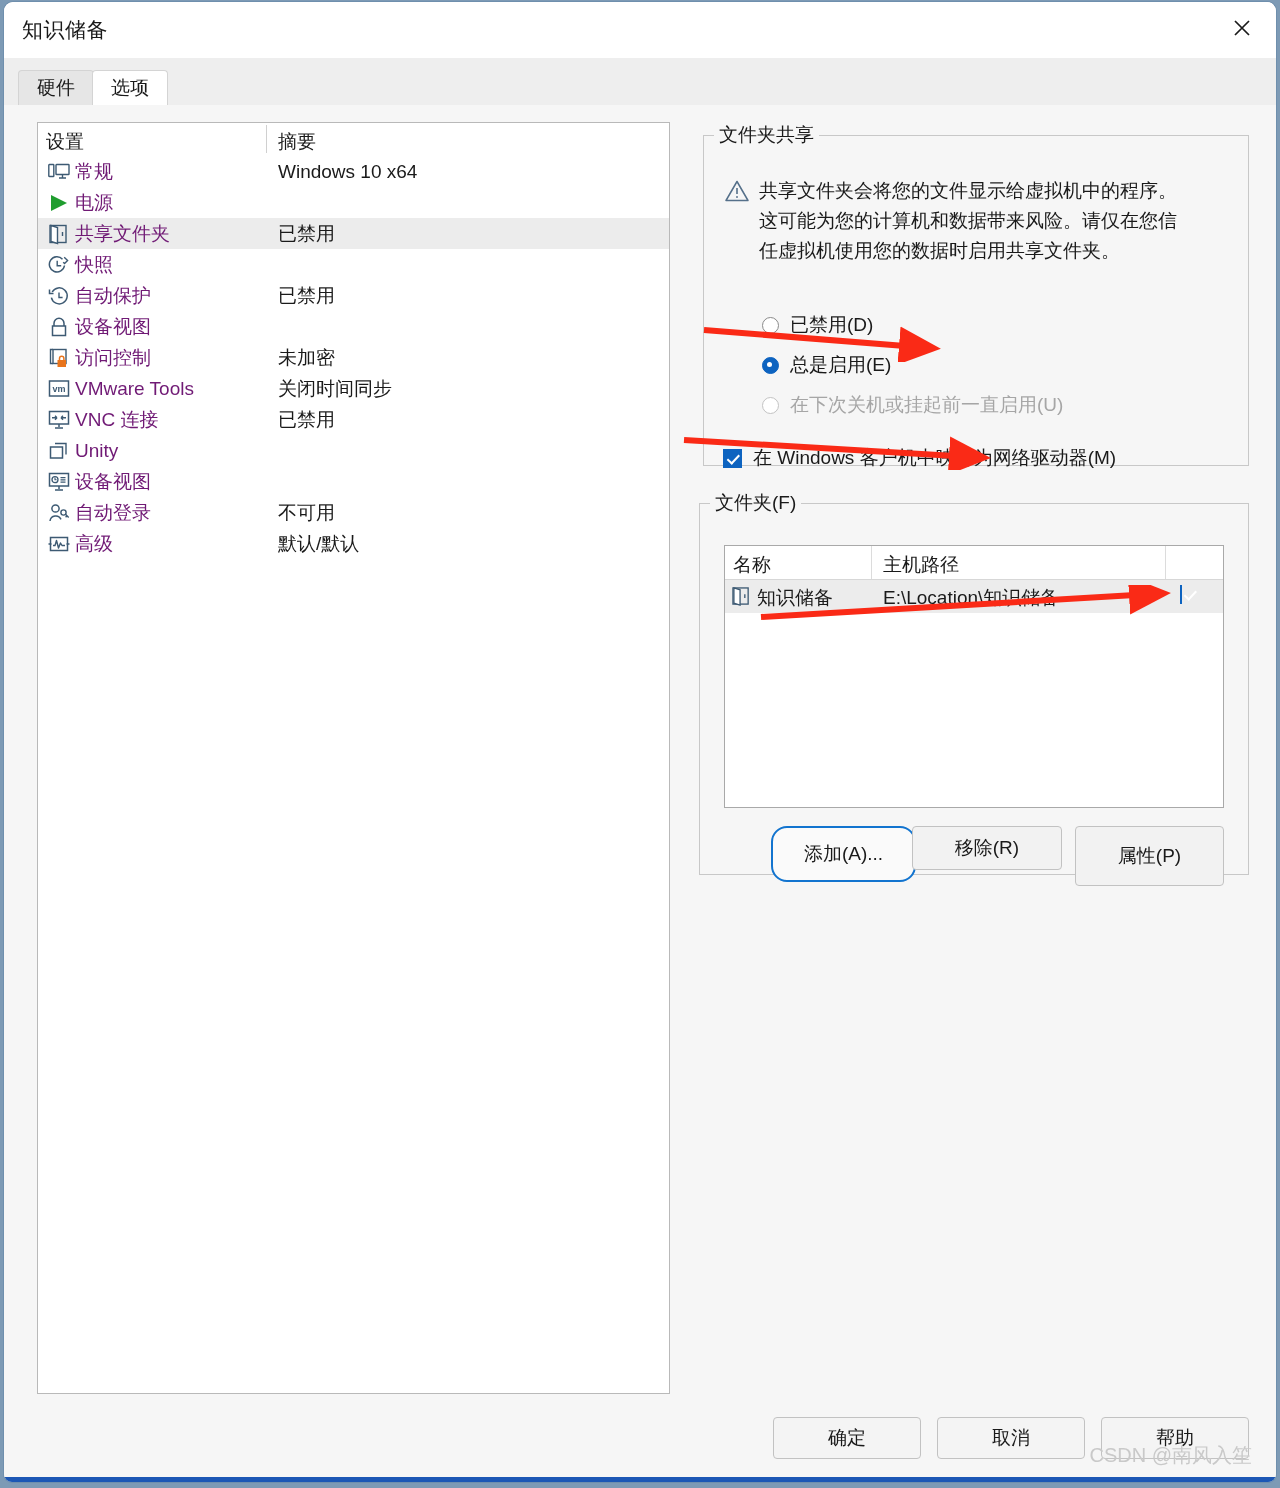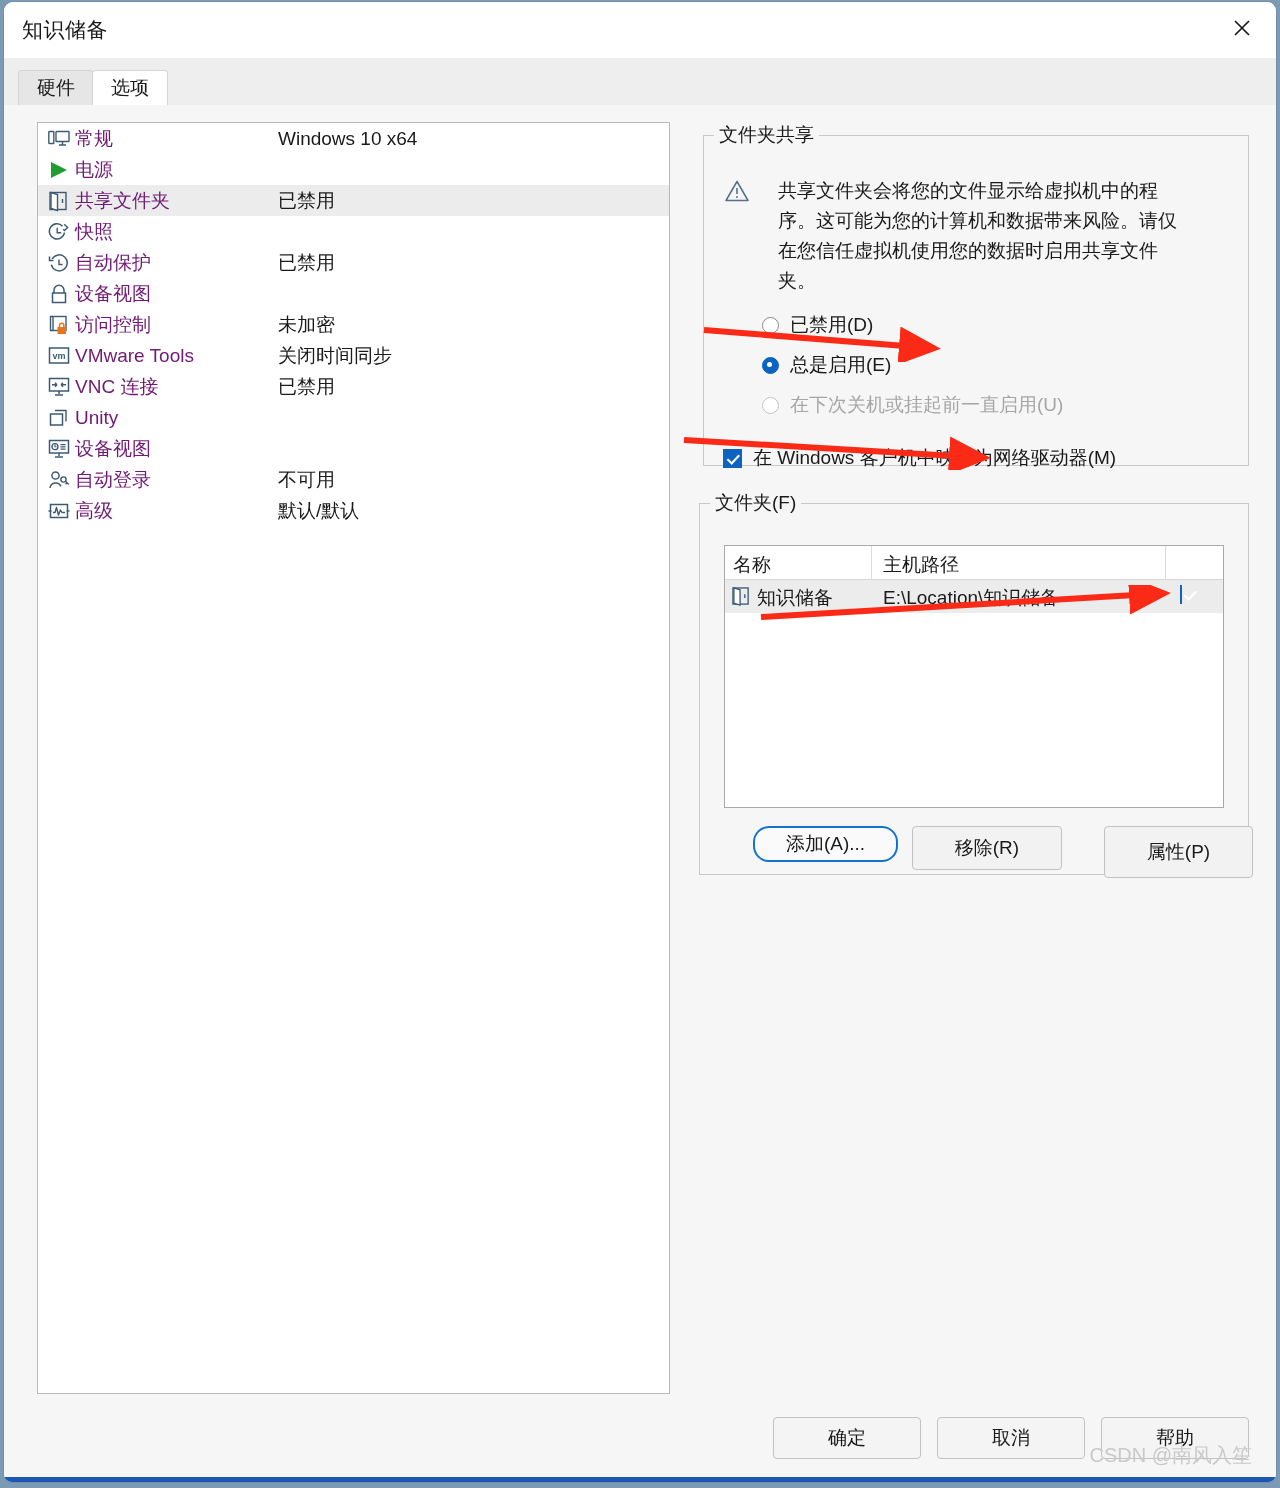--- a/index.html
+++ b/index.html
@@ -207,21 +207,21 @@
     top: 17px;
     width: 546px;
     height: 344px;
   }
   #warn-wrap {
     position: absolute;
     left: 20px;
     top: 28px;
     width: 470px;
     display: flex;
-    gap: 28px;
+    gap: 9px;
   }
   #warn-icon { flex: none; width: 26px; padding-top: 3px; }
   #warn-text {
     font-size: 19px;
     color: #1a1a1a;
     line-height: 30px;
     width: 420px;
   }
 
   .radio-row {
@@ -366,40 +366,39 @@
     border-radius: 4px;
     cursor: pointer;
     box-sizing: border-box;
   }
   .btn.focused {
     border: 2px solid #1274cf;
     background: #fafafa;
   }
   #btn-add {
     position: absolute;
-    left: 53px;
+    left: 71px;
     top: 310px;
     width: 145px;
-    height: 36px;
+    height: 56px;
     border-radius: 16px;
   }
   #btn-remove {
     position: absolute;
     left: 212px;
     top: 310px;
     width: 150px;
     height: 44px;
   }
   #btn-props {
     position: absolute;
     left: 375px;
     top: 310px;
     width: 149px;
-    height: 52px;
-    margin-left: 29px;
+    height: 60px;
   }
 
   
   #dlg-buttons {
     position: absolute;
     right: 27px;
     bottom: 18px;
     display: flex;
     gap: 16px;
   }
@@ -442,20 +441,25 @@
 
   <div id="tabstrip">
     <div class="tab" id="tab-hardware">硬件</div>
     <div class="tab active" id="tab-options">选项</div>
     <div class="tabline"></div>
   </div>
 
   <div id="content">
 
     <div id="settings-panel">
+      <div id="list-header">
+        <div class="hdr" id="hdr-setting">设置</div>
+        <div id="hdr-divider"></div>
+        <div class="hdr" id="hdr-summary">摘要</div>
+      </div>
 
       <div class="srow">
         <span class="ico">
           <svg width="22" height="20" viewBox="0 0 22 20">
             <rect x="0.8" y="2.5" width="5" height="12" rx="0.6" fill="none" stroke="#3d5a73" stroke-width="1.4"></rect>
             <rect x="8" y="2.5" width="13" height="10" rx="0.6" fill="none" stroke="#3d5a73" stroke-width="1.4"></rect>
             <path d="M14.5 12.5 v3 M11 16 h7" stroke="#3d5a73" stroke-width="1.4" fill="none"></path>
           </svg>
         </span>
         <span class="nm">常规</span>

